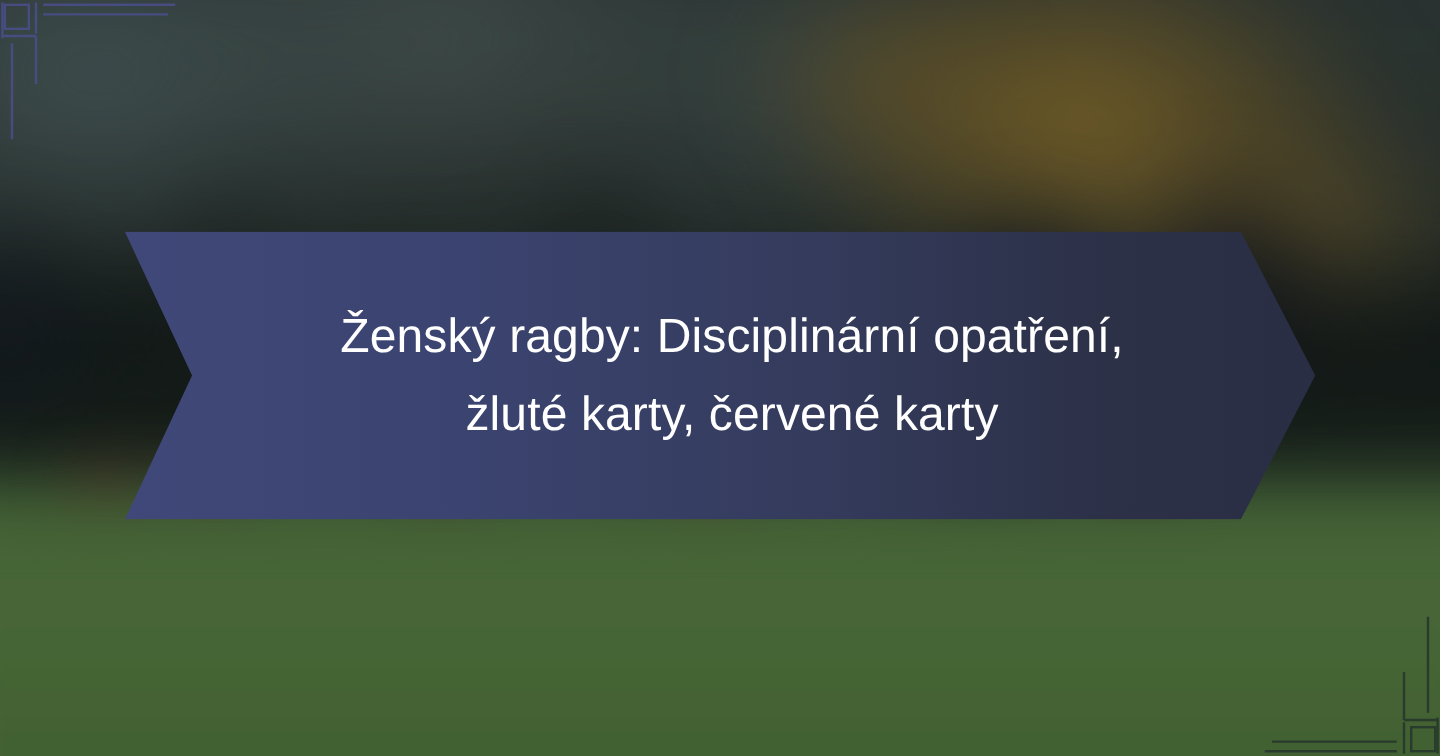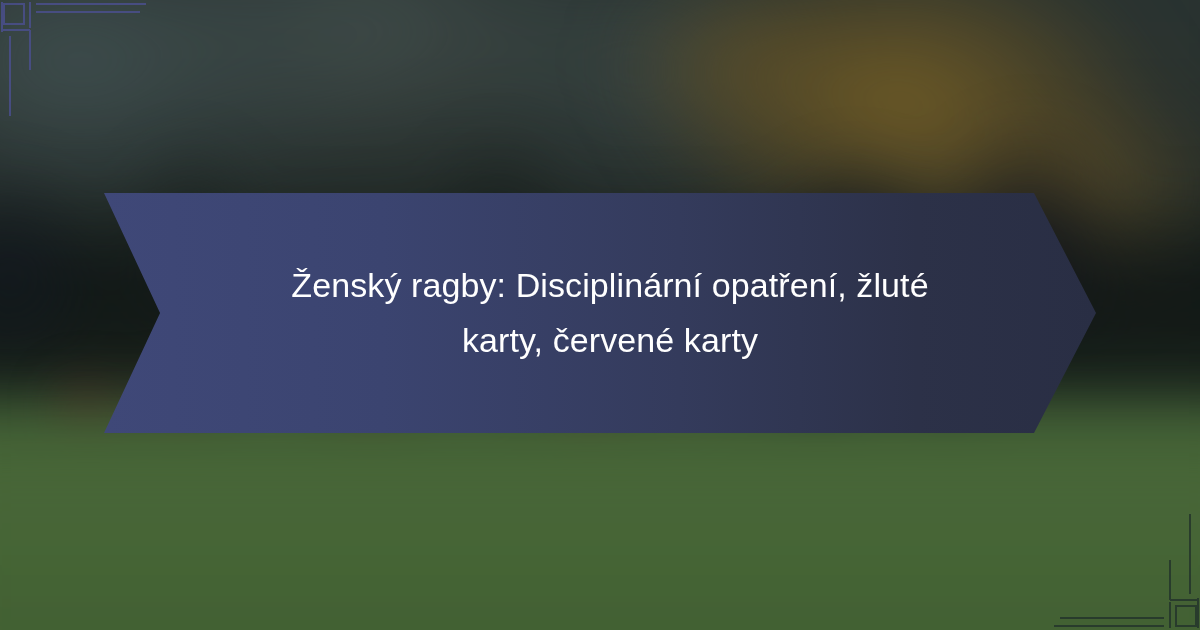--- a/index.html
+++ b/index.html
@@ -125,21 +125,21 @@
       0% 100%,
       5.65% 50%
     );
     display: flex;
     align-items: center;
     justify-content: center;
   }
 
   .banner-title {
     color: #ffffff;
-    font-size: 34px;
+    font-size: 40px;
     line-height: 1.62;
     font-weight: 400;
     letter-spacing: 0.1px;
     text-align: center;
     max-width: 720px;
     margin: 0;
     padding: 0 40px 0 60px;
   }
 </style>
 </head>

